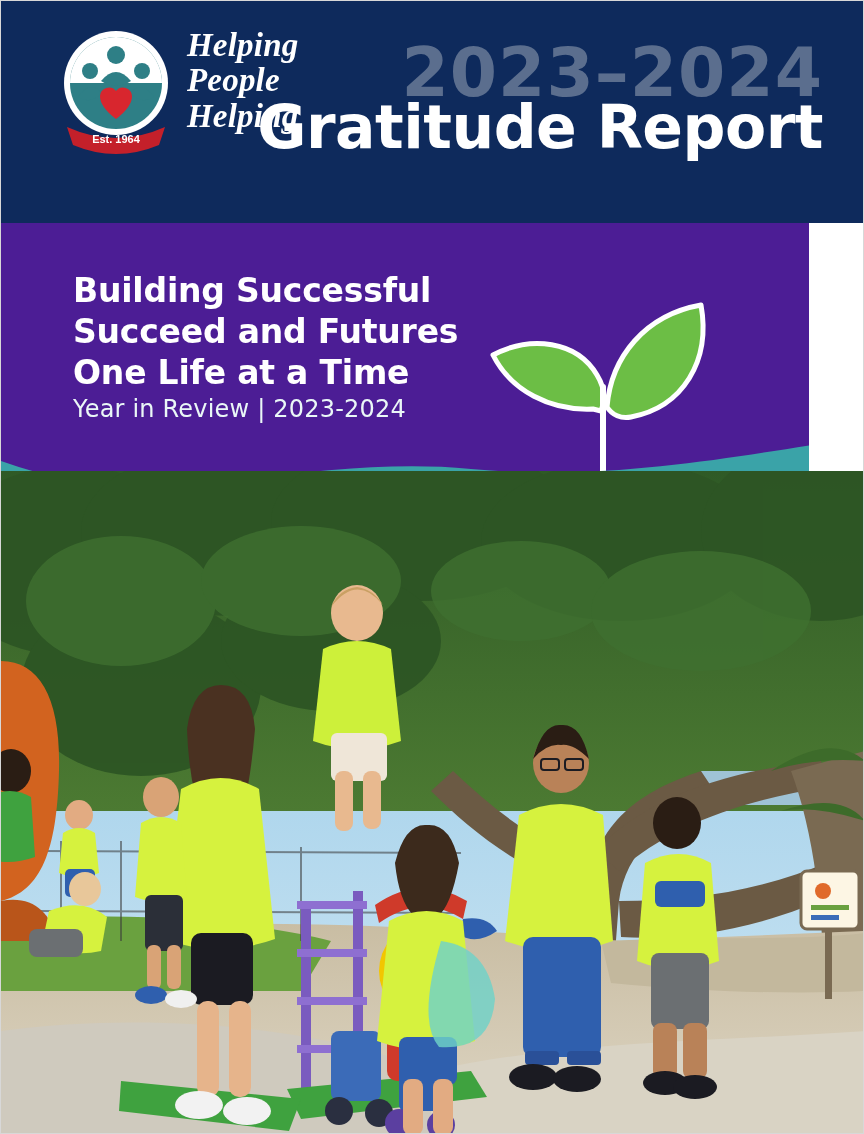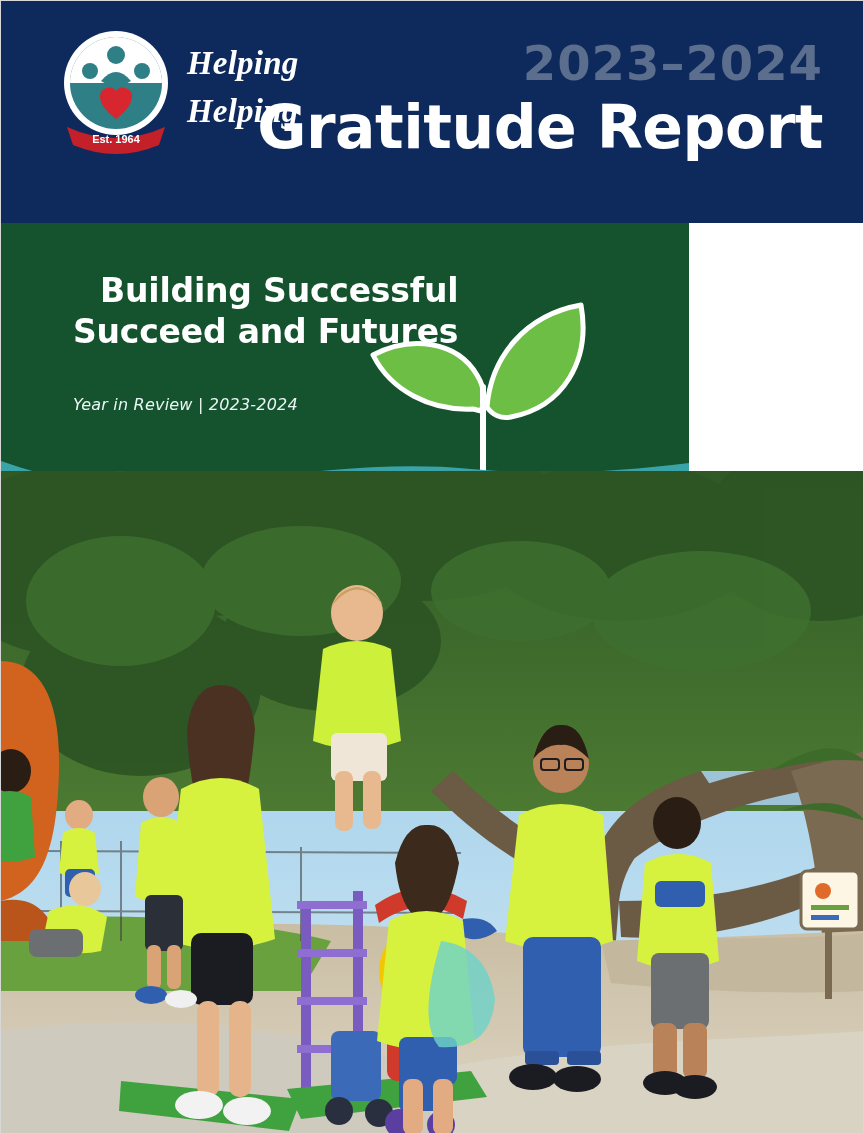--- a/index.html
+++ b/index.html
@@ -46,28 +46,28 @@
   .logo-wordmark {
     color: #ffffff;
     font-family: "Liberation Serif", serif;
     font-style: italic;
     font-weight: bold;
     font-size: 33px;
     line-height: 1.07;
     letter-spacing: 0.2px;
     padding-bottom: 16px;
   }
-  .logo-wordmark div { white-space: nowrap; margin-top: 13px; }
+  .logo-wordmark div { white-space: nowrap; }
 
   .report-years {
     position: absolute;
     right: 42px;
     top: 38px;
     color: #5b6e8e;
-    font-size: 48px;
+    font-size: 68px;
     font-weight: bold;
     letter-spacing: 1px;
     font-family: "DejaVu Sans", sans-serif;
     text-align: right;
     line-height: 1;
   }
   .report-title {
     position: absolute;
     right: 42px;
     top: 96px;
@@ -77,25 +77,24 @@
     letter-spacing: -0.5px;
     font-family: "DejaVu Sans", sans-serif;
     text-align: center;
     line-height: 1;
   }
 
   
   .teal-band {
     position: absolute;
     left: 0; top: 222px;
-    width: 688px;
+    width: 808px;
     height: 300px;
-    background: #14532d;
+    background: #4c1d95;
     overflow: hidden;
-    text-align: right;
   }
   .teal-wave {
     position: absolute;
     left: 0;
     bottom: -2px;
     width: 864px;
     height: 80px;
   }
   .headline {
     position: absolute;
@@ -106,25 +105,24 @@
     font-weight: bold;
     line-height: 1.24;
     letter-spacing: -0.2px;
     font-family: "DejaVu Sans", sans-serif;
   }
   .subhead {
     position: absolute;
     left: 72px;
     top: 172px;
     color: #eaf7f7;
-    font-size: 16px;
+    font-size: 24px;
     font-weight: normal;
     letter-spacing: 0.2px;
     font-family: "DejaVu Sans", sans-serif;
-    font-style: italic;
   }
   .sprout {
     position: absolute;
     right: 54px;
     top: 68px;
     width: 300px;
     height: 230px;
   }
 
   
@@ -161,33 +159,35 @@
           <path d="M17 74 q12 -18 24 -4 q-12 12 -24 4 Z" fill="#2e7f86"></path>
           <circle cx="81" cy="48" r="8" fill="#2e7f86"></circle>
           <path d="M93 74 q-12 -18 -24 -4 q12 12 24 4 Z" fill="#2e7f86"></path>
           <path d="M55 96 q-16 -12 -16 -23 a9 9 0 0 1 16 -5 a9 9 0 0 1 16 5 q0 11 -16 23 Z" fill="#d8262e"></path>
           <path d="M6 104 q49 22 98 0 l-6 18 q-43 18 -86 0 Z" fill="#c4202a"></path>
           <text x="55" y="120" text-anchor="middle" font-family="Liberation Sans, sans-serif" font-size="11" font-weight="bold" fill="#ffffff">Est. 1964</text>
         </svg>
       </div>
       <div class="logo-wordmark">
         <div>Helping</div>
+        <div>People</div>
         <div>Helping</div>
       </div>
     </div>
 
     <div class="report-years">2023–2024</div>
     <div class="report-title">Gratitude Report</div>
   </div>
 
   <div class="teal-band">
 
     <div class="headline">
       <div>Building Successful</div>
       <div>Succeed and Futures</div>
+      <div>One Life at a Time</div>
     </div>
 
     <div class="subhead">Year in Review | 2023-2024</div>
 
     <div class="sprout">
       <svg width="300" height="230" viewBox="0 0 300 230" xmlns="http://www.w3.org/2000/svg">
 
         <path d="M138 118 C96 120 56 100 38 64 C76 44 122 50 142 84 C150 97 150 110 146 120 Z" fill="#6cbe45" stroke="#ffffff" stroke-width="5" stroke-linejoin="round"></path>
 
         <path d="M152 116 C156 66 190 24 246 14 C256 70 228 116 176 126 C166 128 157 124 152 116 Z" fill="#6cbe45" stroke="#ffffff" stroke-width="5" stroke-linejoin="round"></path>

